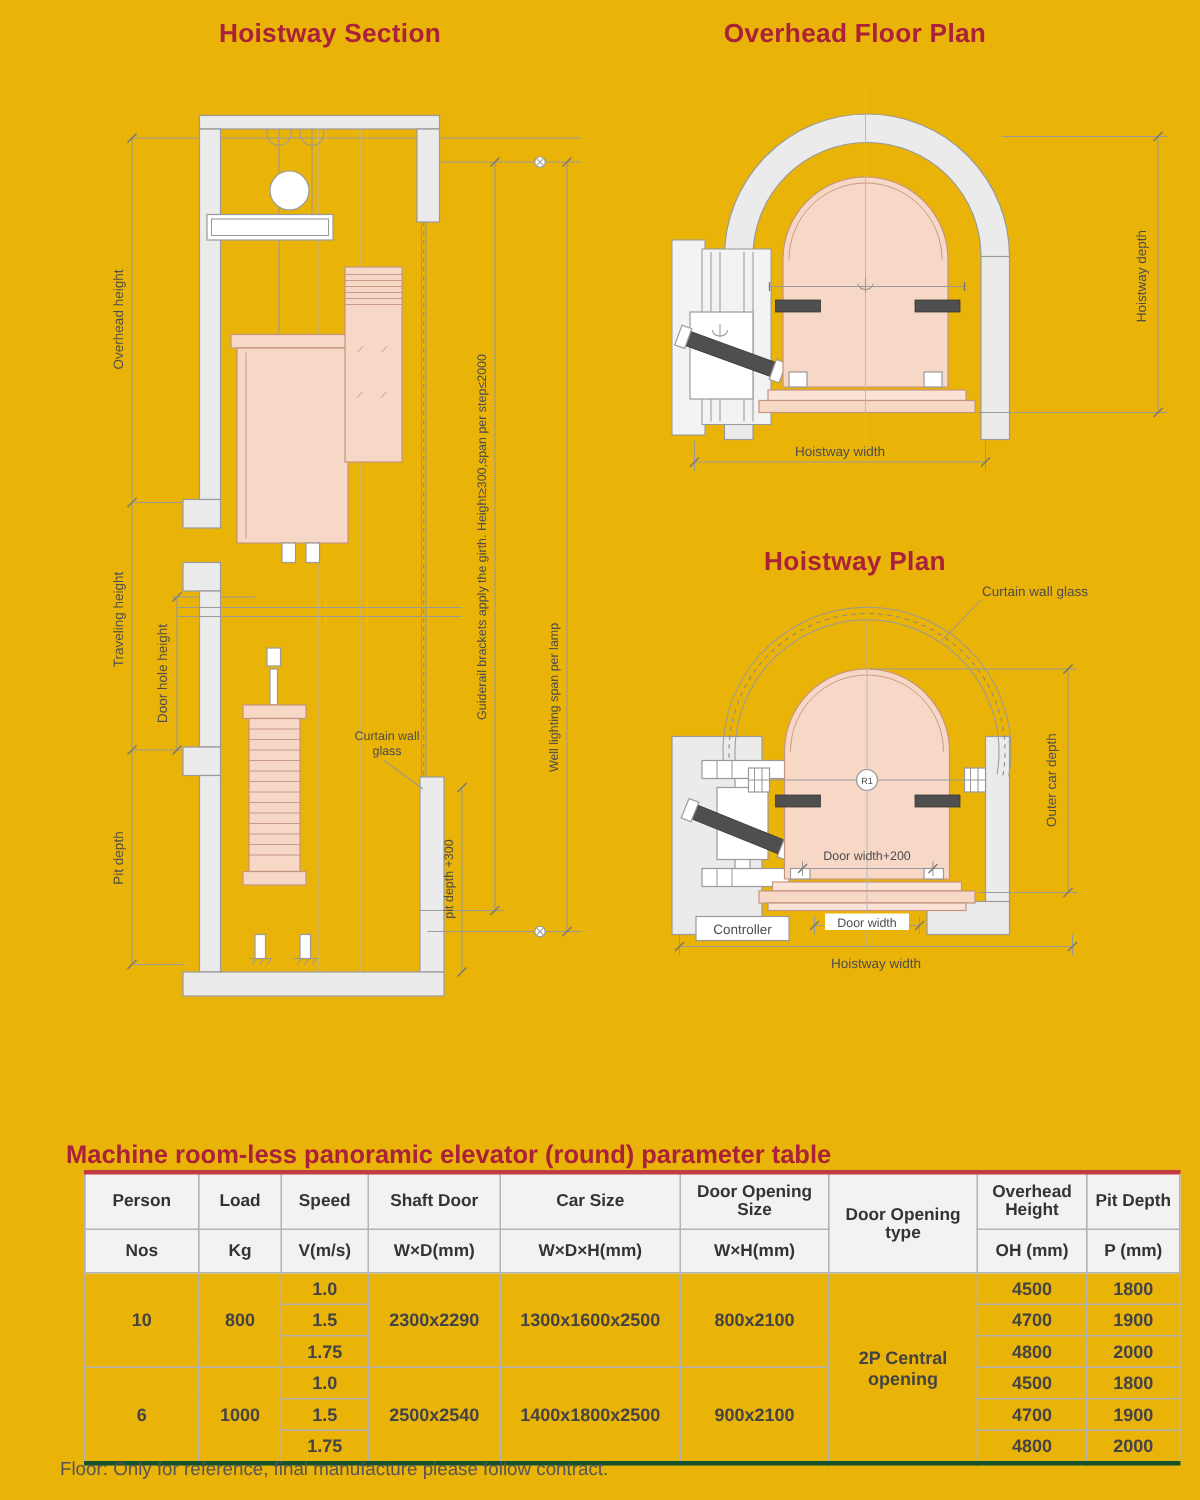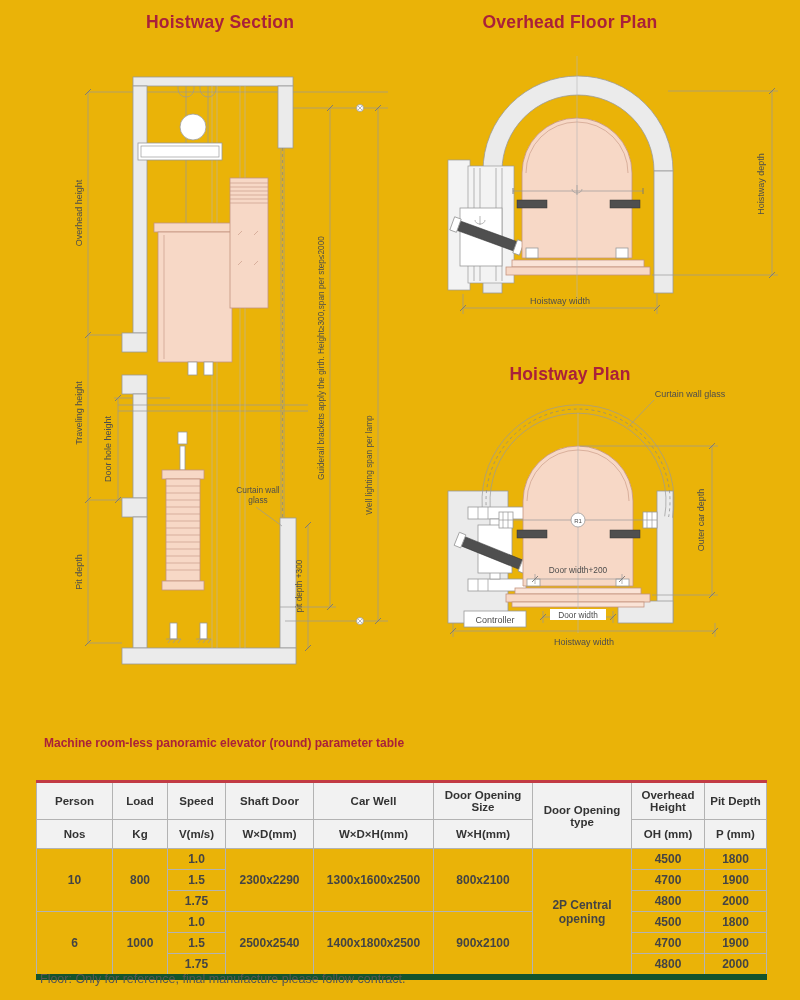--- a/index.html
+++ b/index.html
@@ -1,39 +1,39 @@
 <!DOCTYPE html>
 <html><head>
 <meta charset="utf-8">
 <style>
   html,body{margin:0;padding:0;background:#fff;}
   .page{position:relative;width:800px;height:1000px;background:#eab308;overflow:hidden;
         font-family:"Liberation Sans",sans-serif;}
   .drawing-title{position:absolute;color:#A9213A;font-weight:bold;font-size:17.5px;
         text-align:center;letter-spacing:.2px;}
-  .table-title{position:absolute;left:44px;top:736px;color:#A9213A;font-weight:bold;font-size:12px;}
+  .table-title{position:absolute;left:44px;top:760px;color:#A9213A;font-weight:bold;font-size:17px;}
   .note{position:absolute;left:40px;top:972px;color:#555;font-size:12.5px;}
   svg{position:absolute;overflow:visible;}
   svg text{fill:#4d4d4d;font-family:"Liberation Sans",sans-serif;}
   .lbl{font-size:9px;}
   .lbl-sm{font-size:8.3px;}
   .dim{stroke:#999;stroke-width:.7;fill:none;}
   .tick{stroke:#777;stroke-width:.9;fill:none;}
   .wall{fill:#EBEBEB;stroke:#9a9a9a;stroke-width:.8;}
   .wall2{fill:#F3F3F3;stroke:#9a9a9a;stroke-width:.7;}
   .thin{stroke:#9a9a9a;stroke-width:.7;fill:none;}
   .thinl{stroke:#b5b5b5;stroke-width:.6;fill:none;}
   .salmon{fill:#F7D8C6;stroke:#C4947F;stroke-width:.8;}
   .salmon-light{fill:#FAE3D6;stroke:#C4947F;stroke-width:.8;}
   .sline{stroke:#C4947F;stroke-width:.6;fill:none;}
   .white{fill:#fff;stroke:#9a9a9a;stroke-width:.8;}
   .dark{fill:#4F4F4F;stroke:#333;stroke-width:.5;}
   .dashed{stroke:#888;stroke-width:.7;fill:none;stroke-dasharray:3 3;}
-  .param-table{position:absolute;left:36px;top:780px;width:730px;border-collapse:collapse;
-        border-top:3px solid #C23B44;border-bottom:6px solid #14532d;
+  .param-table{position:absolute;left:56px;top:780px;width:730px;border-collapse:collapse;
+        border-top:3px solid #C23B44;border-bottom:3px solid #14532d;
         font-size:12px;color:#333;table-layout:fixed;}
   .param-table th,.param-table td{border:1px solid #b3b3b3;text-align:center;vertical-align:middle;padding:0 2px;font-weight:bold;}
   .param-table thead th{background:#F2F2F2;font-size:11.5px;color:#333;}
   .param-table .h1 th{font-weight:bold;height:36px;}
   .param-table .h2 th{font-weight:bold;height:28px;}
   .param-table tbody td{height:20px;font-size:12px;color:#444;}
 </style>
 </head>
 <body>
 
@@ -409,21 +409,21 @@
       <col style="width:99px">
         <col style="width:73px">
         <col style="width:62px">
     </colgroup>
     <thead>
       <tr class="h1">
         <th>Person</th>
         <th>Load</th>
         <th>Speed</th>
         <th>Shaft Door</th>
-        <th>Car Well</th>
+        <th>Car Size</th>
         <th>Door Opening Size</th>
         <th rowspan="2">Door Opening type</th>
         <th>Overhead Height</th>
         <th>Pit Depth</th>
       </tr>
       <tr class="h2">
         <th>Nos</th>
         <th>Kg</th>
         <th>V(m/s)</th>
         <th>W×D(mm)</th>

